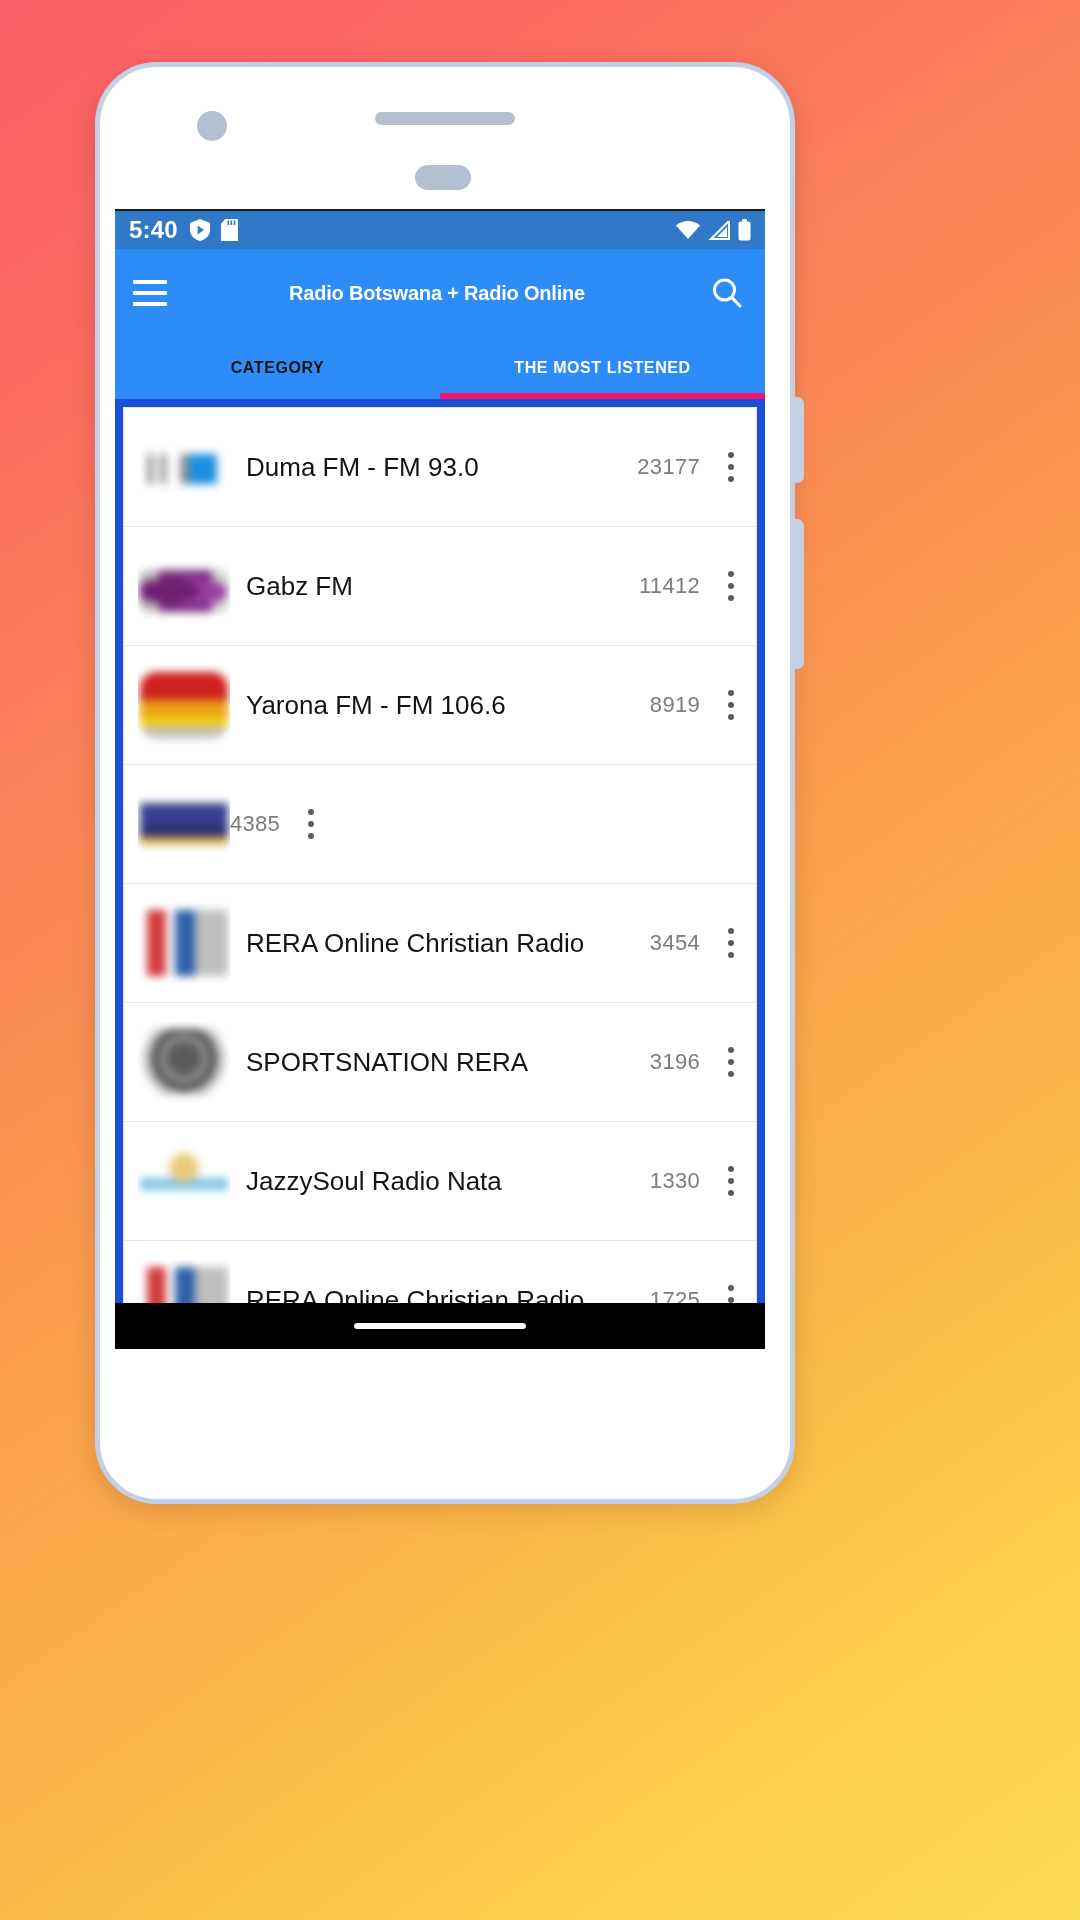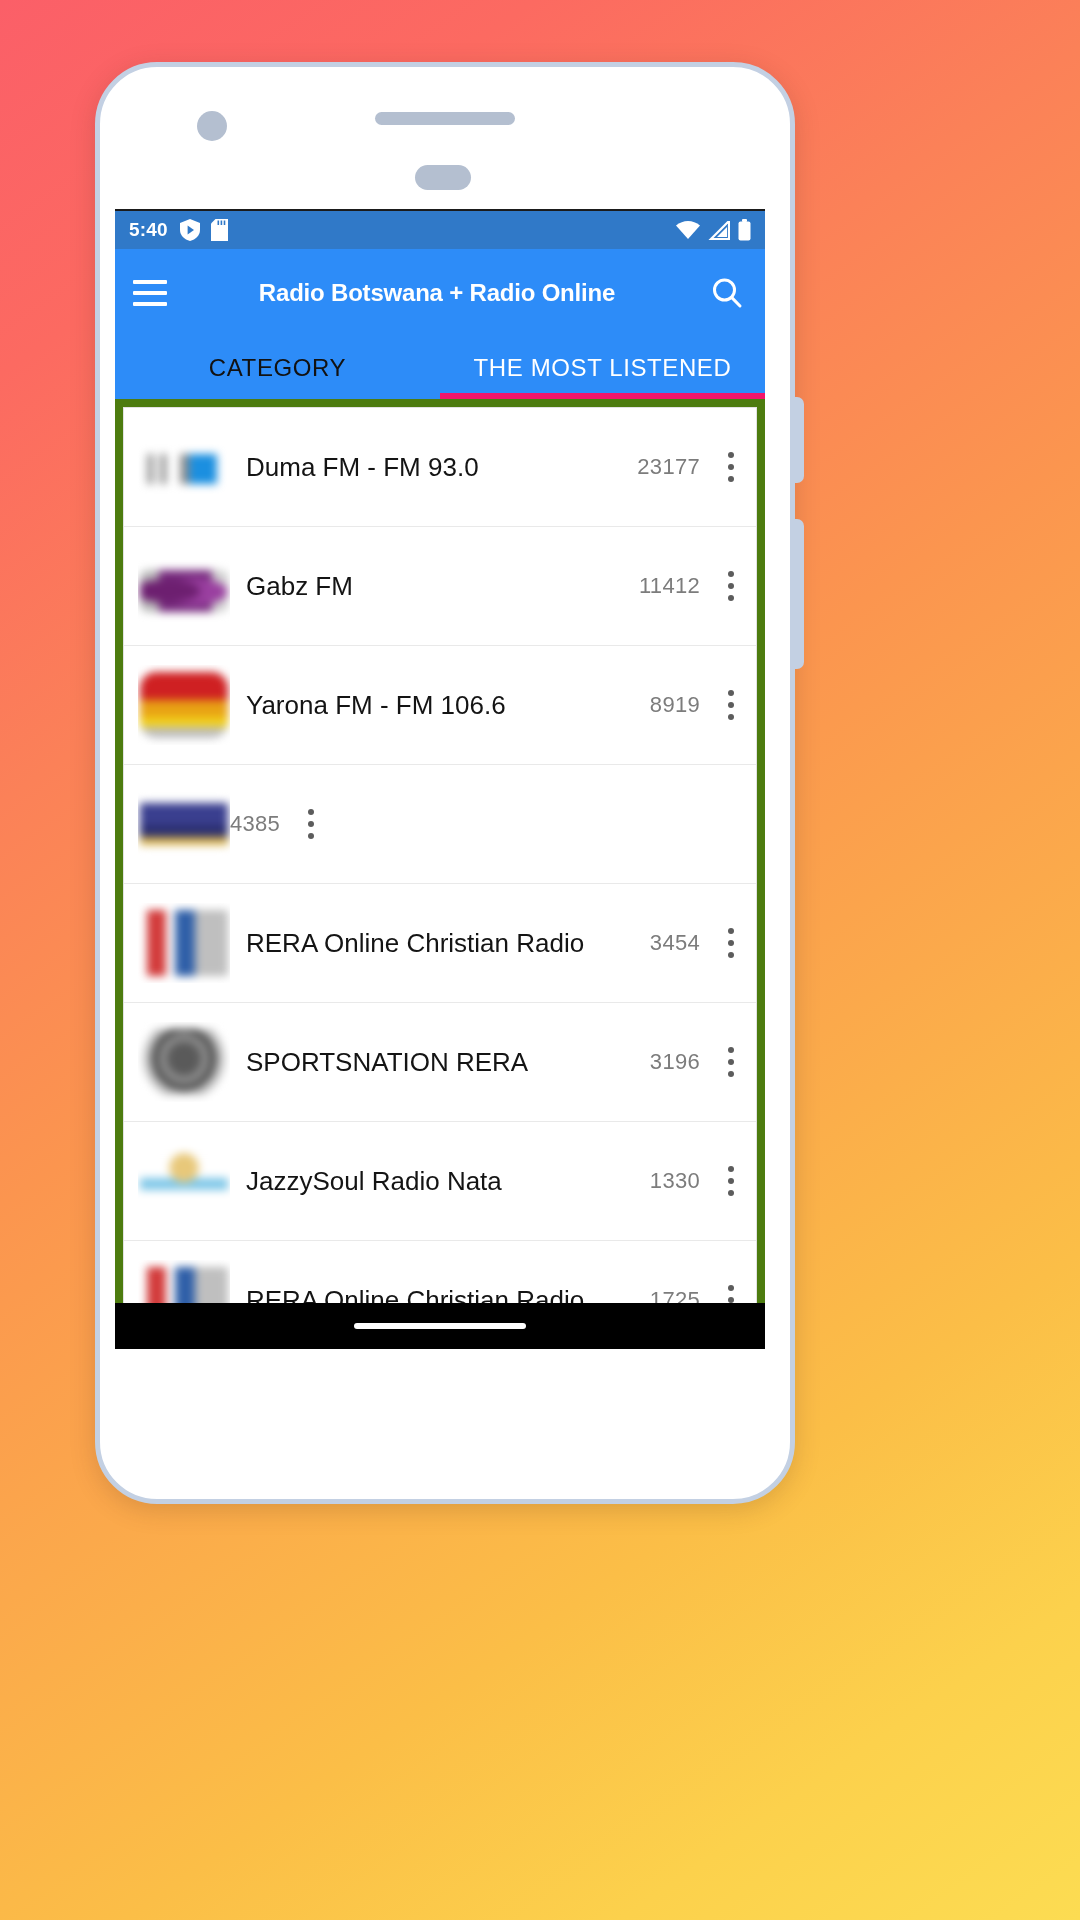--- a/index.html
+++ b/index.html
@@ -97,21 +97,21 @@
   
   .statusbar {
     height: 38px;
     background: #3079c8;
     display: flex;
     align-items: center;
     padding: 0 14px;
     color: #ffffff;
   }
   .sb-time {
-    font-size: 19px;
+    font-size: 24px;
     font-weight: 700;
     letter-spacing: .2px;
   }
   .sb-left-icons { display: flex; align-items: center; gap: 11px; margin-left: 12px; }
   .sb-spacer { flex: 1; }
   .sb-right-icons { display: flex; align-items: center; gap: 8px; }
   .sb-ico { display: block; }
 
   
   .appbar {
@@ -135,21 +135,21 @@
     display: block;
     height: 4px;
     width: 100%;
     background: #ffffff;
     border-radius: 1px;
   }
   .appbar-title {
     flex: 1;
     text-align: center;
     color: #ffffff;
-    font-size: 24px;
+    font-size: 20px;
     font-weight: 700;
     letter-spacing: -.2px;
     white-space: nowrap;
     padding: 0 6px;
   }
   .search-btn {
     width: 40px; height: 40px; flex: none;
     display: flex; align-items: center; justify-content: center;
     cursor: pointer;
   }
@@ -159,40 +159,40 @@
     height: 62px;
     background: #2d8cf8;
     display: flex;
     position: relative;
   }
   .tab {
     flex: 1;
     display: flex;
     align-items: center;
     justify-content: center;
-    font-size: 24px;
-    font-weight: 400;
+    font-size: 16px;
+    font-weight: 700;
     letter-spacing: .6px;
     cursor: pointer;
     position: relative;
   }
   .tab.inactive { color: #121212; }
   .tab.active   { color: #ffffff; }
   .tab-indicator {
     position: absolute;
     bottom: 0;
     left: 50%;
     width: 50%;
     height: 6px;
     background: #f2156a;
   }
 
   
   .list-wrap {
-    background: #4d7c0f;
+    background: #1d4ed8;
     height: 952px;
     padding-top: 8px;
     overflow: hidden;
   }
   .list {
     background: #ffffff;
     margin: 0 8px;
     height: 100%;
     border: 1px solid #e2e2e2;
     border-bottom: none;

